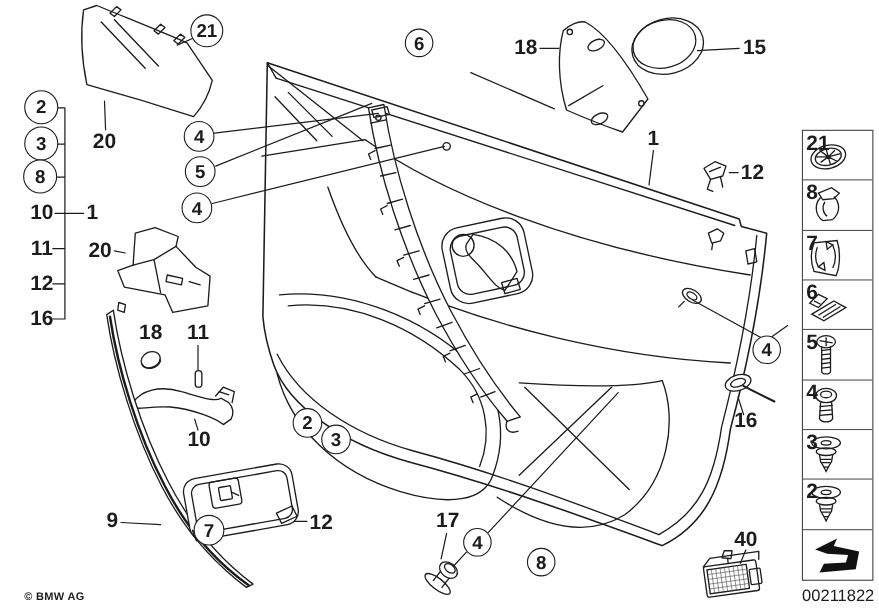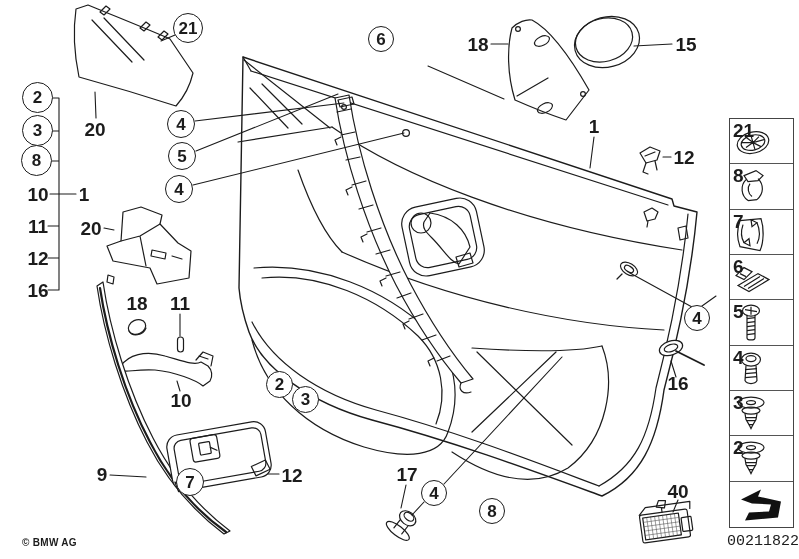--- a/index.html
+++ b/index.html
@@ -16,21 +16,21 @@
           border:1.4px solid #444;box-sizing:border-box;display:grid;
           grid-template-rows:repeat(9,1fr);background:#fff;z-index:6;}
   .cell{position:relative;border-bottom:1px solid #555;box-sizing:border-box;}
   .cell:last-child{border-bottom:none;}
   .cell .num{position:absolute;left:3px;top:1px;font-weight:700;font-size:19px;}
   .cell svg{position:absolute;right:0px;top:50%;transform:translateY(-46%);}
   .cell.arrowcell svg{left:50%;transform:translate(-50%,-46%);}
   #copyright{position:absolute;left:22px;top:537px;font-size:10px;font-weight:600;
              letter-spacing:.3px;z-index:4;}
   #partnum{position:absolute;left:727px;top:533px;width:70px;text-align:center;
-           font-size:15px;z-index:4;font-family:Liberation Mono, monospace;}
+           font-size:15px;z-index:4;}
 </style>
 </head>
 <body>
 
 <div id="stage">
 
 <svg width="799" height="559" viewBox="0 0 799 559">
   <g fill="none" stroke="#1c1c1c" stroke-width="1.2" stroke-linecap="round" stroke-linejoin="round">
 
     <g>

